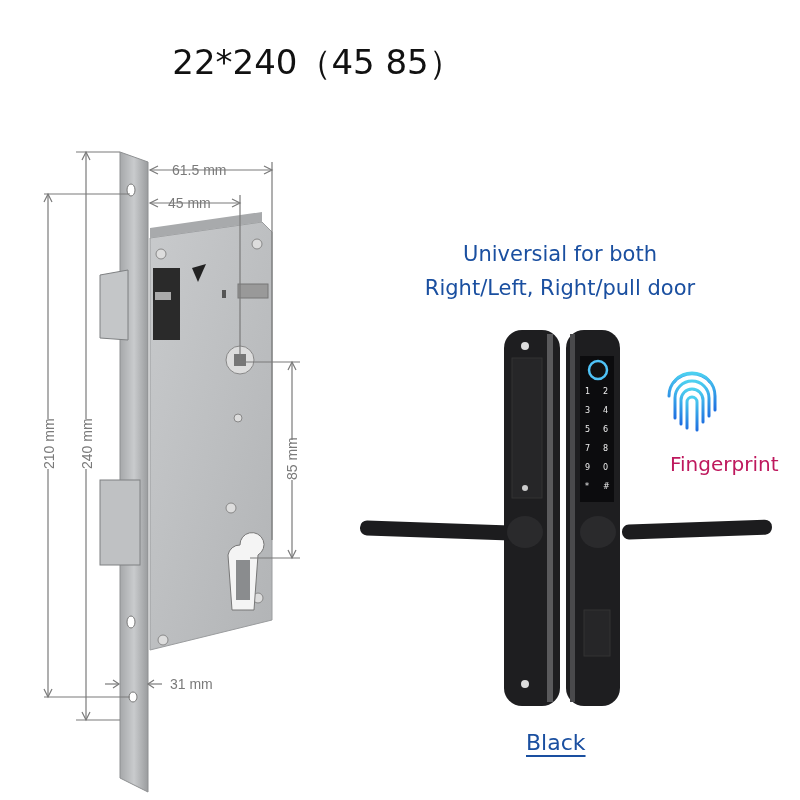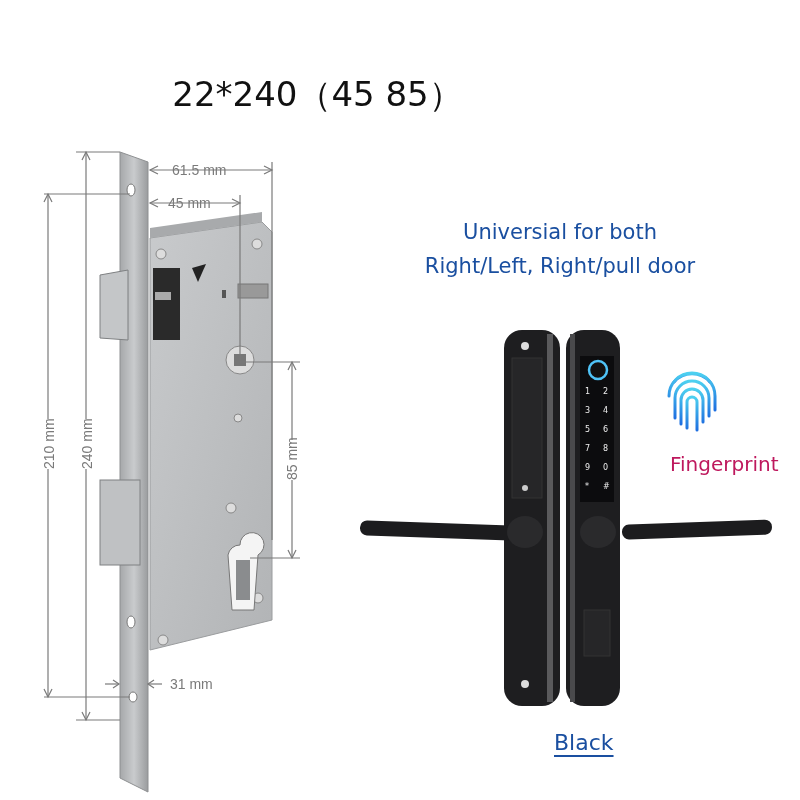--- a/index.html
+++ b/index.html
@@ -1,23 +1,23 @@
 <!DOCTYPE html>
 <html><head>
 <meta charset="utf-8">
 <style>
   html, body { margin:0; padding:0; background:#ffffff; }
   body { width:800px; height:800px; position:relative; overflow:hidden; font-family:"DejaVu Sans", sans-serif; }
   .abs { position:absolute; }
-  .title { left:0; top:40px; width:635px; text-align:center; font-family:"DejaVu Sans", sans-serif; font-size:34px; color:#111; letter-spacing:0px;margin-top:32px; }
+  .title { left:0; top:40px; width:635px; text-align:center; font-family:"DejaVu Sans", sans-serif; font-size:34px; color:#111; letter-spacing:0px; }
   .dim-text { position:absolute; color:#7a7a7a; font-family:"Liberation Sans", sans-serif; font-size:14px; white-space:nowrap; }
   .vtext { transform:rotate(-90deg); transform-origin:center center; }
-  .blue-text { position:absolute; color:#1a4fa0; font-family:"DejaVu Sans", sans-serif; font-size:21px; text-align:center; white-space:nowrap; }
+  .blue-text { position:absolute; color:#1a4fa0; font-family:"DejaVu Sans", sans-serif; font-size:21px; text-align:center; white-space:nowrap;margin-top:22px; }
   .fp-label { position:absolute; color:#be185d; font-family:"DejaVu Sans", sans-serif; font-size:20px; }
-  .black-label { position:absolute; color:#1a4fa0; font-family:"DejaVu Sans", sans-serif; font-size:22px; text-decoration:underline; text-underline-offset:5px;margin-left:28px; }
+  .black-label { position:absolute; color:#1a4fa0; font-family:"DejaVu Sans", sans-serif; font-size:22px; text-decoration:underline; text-underline-offset:5px; }
   .key { position:absolute; color:#eee; font-size:8px; font-family:"DejaVu Sans", sans-serif; }
 </style>
 </head>
 <body>
 
 <div class="abs title">22*240（45 85）</div>
 
 <div class="abs" style="left:0;top:0;width:340px;height:610px;">
   <svg width="340" height="800" viewBox="0 0 340 800" style="position:absolute;left:0;top:0;">
     <defs>

